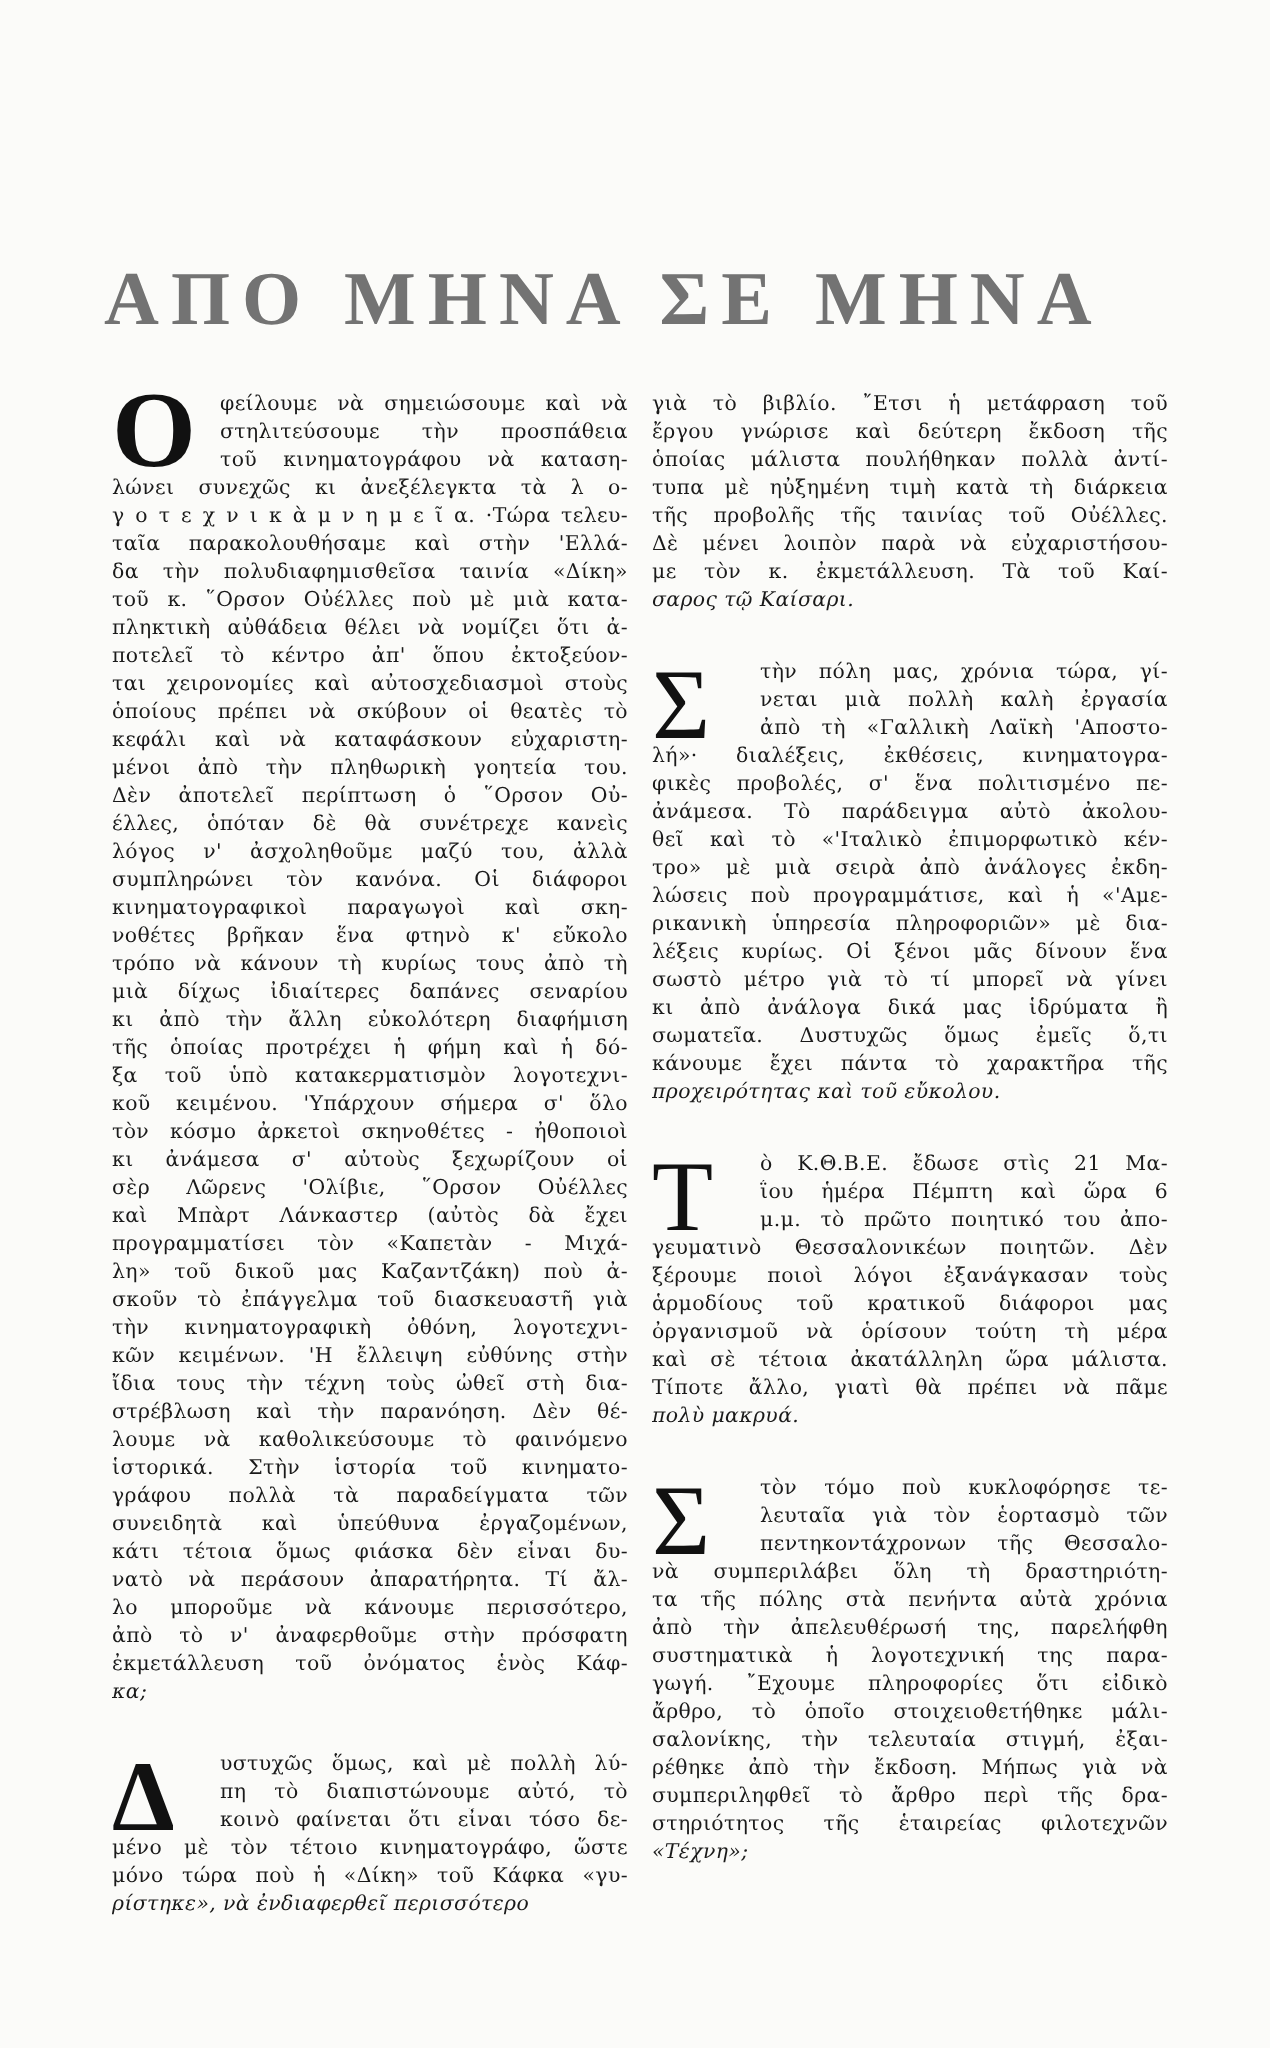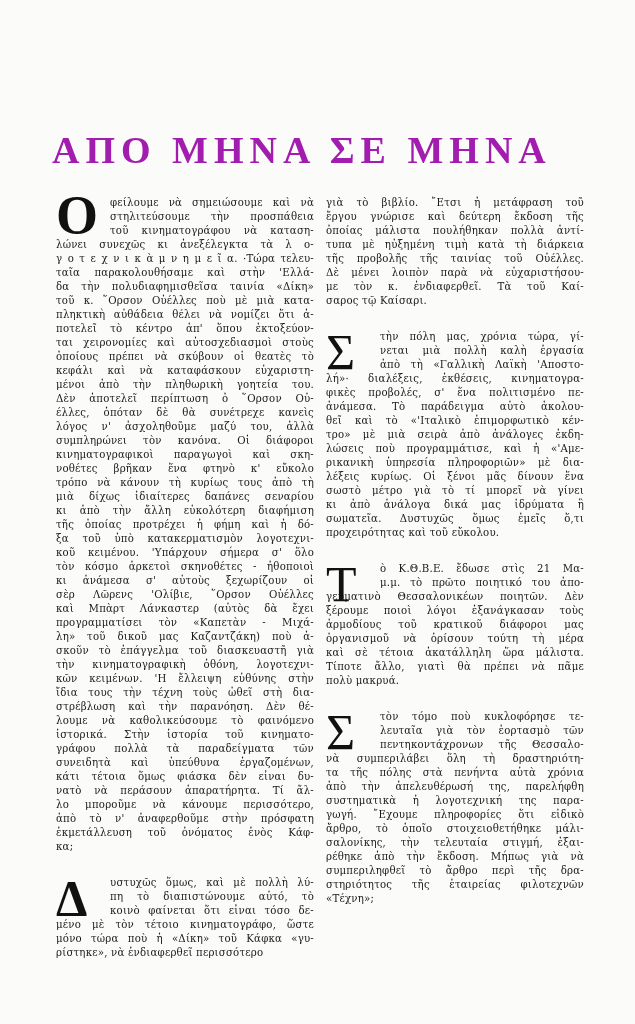--- a/index.html
+++ b/index.html
@@ -8,34 +8,34 @@
     background: #fbfbf9;
     position: relative;
     overflow: hidden;
     font-family: "DejaVu Serif", "Liberation Serif", serif;
     color: #1a1a1a;
   }
   .title {
     position: absolute; left: 52px; top: 128px; width: 540px;
     font-family: "Liberation Serif", serif;
     font-weight: bold; font-size: 38px; letter-spacing: 6px;
-    white-space: nowrap; color: #a21caf;
+    white-space: nowrap; color: #737373;
   }
   .col {
     position: absolute; top: 196px; width: 258px;
   }
   .col.left { left: 56px; }
   .col.right { left: 326px; }
   .line {
     font-size: 10.2px; line-height: 14px; height: 14px;
     white-space: nowrap; overflow: hidden;
     text-align: justify; text-align-last: justify;
     letter-spacing: 0.2px;
   }
-  .line.last { text-align-last: left; }
+  .line.last { text-align-last: left; font-style: italic; }
   .indent { padding-left: 54px; }
   .para { position: relative; }
   .dropcap {
     position: absolute; left: 0; top: 0;
     font-family: "Liberation Serif", serif;
     font-size: 50px; line-height: 44px; color: #111;
   }
   .dropcap.o { font-weight: bold; font-size: 54px; line-height: 42px; top: -2px; }
   .dropcap.d { font-weight: bold; }
   .gap2 { height: 22px; }
@@ -109,46 +109,48 @@
 </div>
 
 <div class="col right">
   <div class="para" id="rp1">
       <div class="line">γιὰ τὸ βιβλίο. ῎Ετσι ἡ μετάφραση τοῦ</div>
       <div class="line">ἔργου γνώρισε καὶ δεύτερη ἔκδοση τῆς</div>
       <div class="line">ὁποίας μάλιστα πουλήθηκαν πολλὰ ἀντί-</div>
       <div class="line">τυπα μὲ ηὐξημένη τιμὴ κατὰ τὴ διάρκεια</div>
       <div class="line">τῆς προβολῆς τῆς ταινίας τοῦ Οὐέλλες.</div>
       <div class="line">Δὲ μένει λοιπὸν παρὰ νὰ εὐχαριστήσου-</div>
-      <div class="line">με τὸν κ. ἐνδιαφερθεῖ. Τὰ τοῦ Καί-</div>
+      <div class="line">με τὸν κ. ἐκμετάλλευση. Τὰ τοῦ Καί-</div>
       <div class="line last">σαρος τῷ Καίσαρι.</div>
     </div>
   <div class="gap2"></div>
   <div class="para" id="rp2">
     <span class="dropcap">Σ</span>
   <div class="line indent">τὴν πόλη μας, χρόνια τώρα, γί-</div>
       <div class="line indent">νεται μιὰ πολλὴ καλὴ ἐργασία</div>
       <div class="line indent">ἀπὸ τὴ «Γαλλικὴ Λαϊκὴ 'Αποστο-</div>
       <div class="line">λή»· διαλέξεις, ἐκθέσεις, κινηματογρα-</div>
       <div class="line">φικὲς προβολές, σ' ἕνα πολιτισμένο πε-</div>
       <div class="line">ἀνάμεσα. Τὸ παράδειγμα αὐτὸ ἀκολου-</div>
       <div class="line">θεῖ καὶ τὸ «'Ιταλικὸ ἐπιμορφωτικὸ κέν-</div>
       <div class="line">τρο» μὲ μιὰ σειρὰ ἀπὸ ἀνάλογες ἐκδη-</div>
       <div class="line">λώσεις ποὺ προγραμμάτισε, καὶ ἡ «'Αμε-</div>
       <div class="line">ρικανικὴ ὑπηρεσία πληροφοριῶν» μὲ δια-</div>
       <div class="line">λέξεις κυρίως. Οἱ ξένοι μᾶς δίνουν ἕνα</div>
       <div class="line">σωστὸ μέτρο γιὰ τὸ τί μπορεῖ νὰ γίνει</div>
       <div class="line">κι ἀπὸ ἀνάλογα δικά μας ἱδρύματα ἢ</div>
       <div class="line">σωματεῖα. Δυστυχῶς ὅμως ἐμεῖς ὅ,τι</div>
+      <div class="line">κάνουμε ἔχει πάντα τὸ χαρακτῆρα τῆς</div>
       <div class="line last">προχειρότητας καὶ τοῦ εὔκολου.</div>
     </div>
   <div class="gap2"></div>
   <div class="para" id="rp3">
     <span class="dropcap">Τ</span>
   <div class="line indent">ὸ Κ.Θ.Β.Ε. ἔδωσε στὶς 21 Μα-</div>
+      <div class="line indent">ΐου ἡμέρα Πέμπτη καὶ ὥρα 6</div>
       <div class="line indent">μ.μ. τὸ πρῶτο ποιητικό του ἀπο-</div>
       <div class="line">γευματινὸ Θεσσαλονικέων ποιητῶν. Δὲν</div>
       <div class="line">ξέρουμε ποιοὶ λόγοι ἐξανάγκασαν τοὺς</div>
       <div class="line">ἁρμοδίους τοῦ κρατικοῦ διάφοροι μας</div>
       <div class="line">ὀργανισμοῦ νὰ ὁρίσουν τούτη τὴ μέρα</div>
       <div class="line">καὶ σὲ τέτοια ἀκατάλληλη ὥρα μάλιστα.</div>
       <div class="line">Τίποτε ἄλλο, γιατὶ θὰ πρέπει νὰ πᾶμε</div>
       <div class="line last">πολὺ μακρυά.</div>
     </div>
   <div class="gap2"></div>

